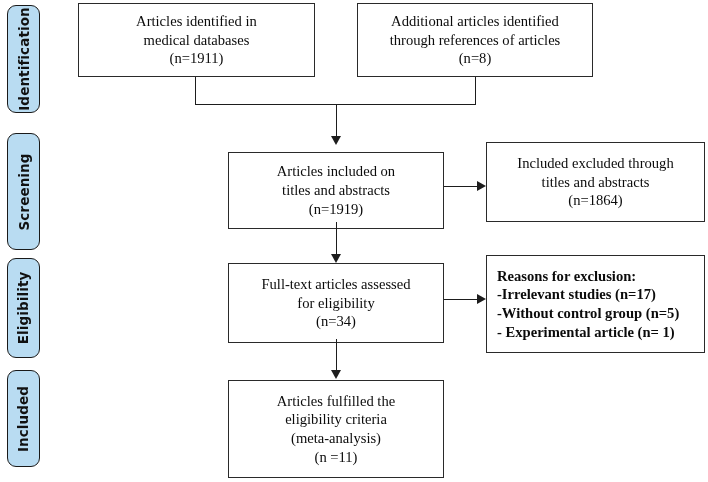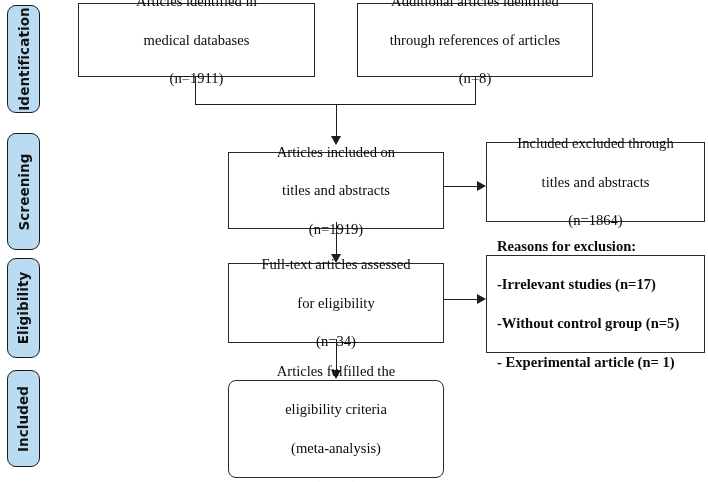--- a/index.html
+++ b/index.html
@@ -41,21 +41,20 @@
   .flow-box {
     position: absolute;
     box-sizing: border-box;
     background: #ffffff;
     border: 1.4px solid #2a2a2a;
     display: flex;
     flex-direction: column;
     align-items: center;
     justify-content: center;
     padding: 2px 4px;
-    gap: 20px;
   }
   .flow-box.left-align {
     align-items: flex-start;
     justify-content: center;
     padding-left: 10px;
   }
   .flow-box .line {
     font-family: "Liberation Serif", "DejaVu Serif", serif;
     font-size: 14.6px;
     line-height: 1.28;
@@ -165,20 +164,20 @@
     <div class="line">-Without control group (n=5)</div>
     <div class="line">- Experimental article (n= 1)</div>
   </div>
 
   <div class="conn-h" style="left:444px; top:299px; width:34px;"></div>
   <div class="arrow-right" style="left:477px; top:294px;"></div>
 
   <div class="conn-v" style="left:336px; top:339px; height:32px;"></div>
   <div class="arrow-down" style="left:331px; top:370px;"></div>
 
-  <div class="flow-box" style="left:228px; top:380px; width:216px; height:98px;border-radius:8px;">
+  <div class="flow-box" style="left:228px; top:380px; width:216px; height:98px;">
     <div class="line">Articles fulfilled the</div>
     <div class="line">eligibility criteria</div>
     <div class="line">(meta-analysis)</div>
     <div class="line">(n =11)</div>
   </div>
 
 </div>
 
 </body></html>

